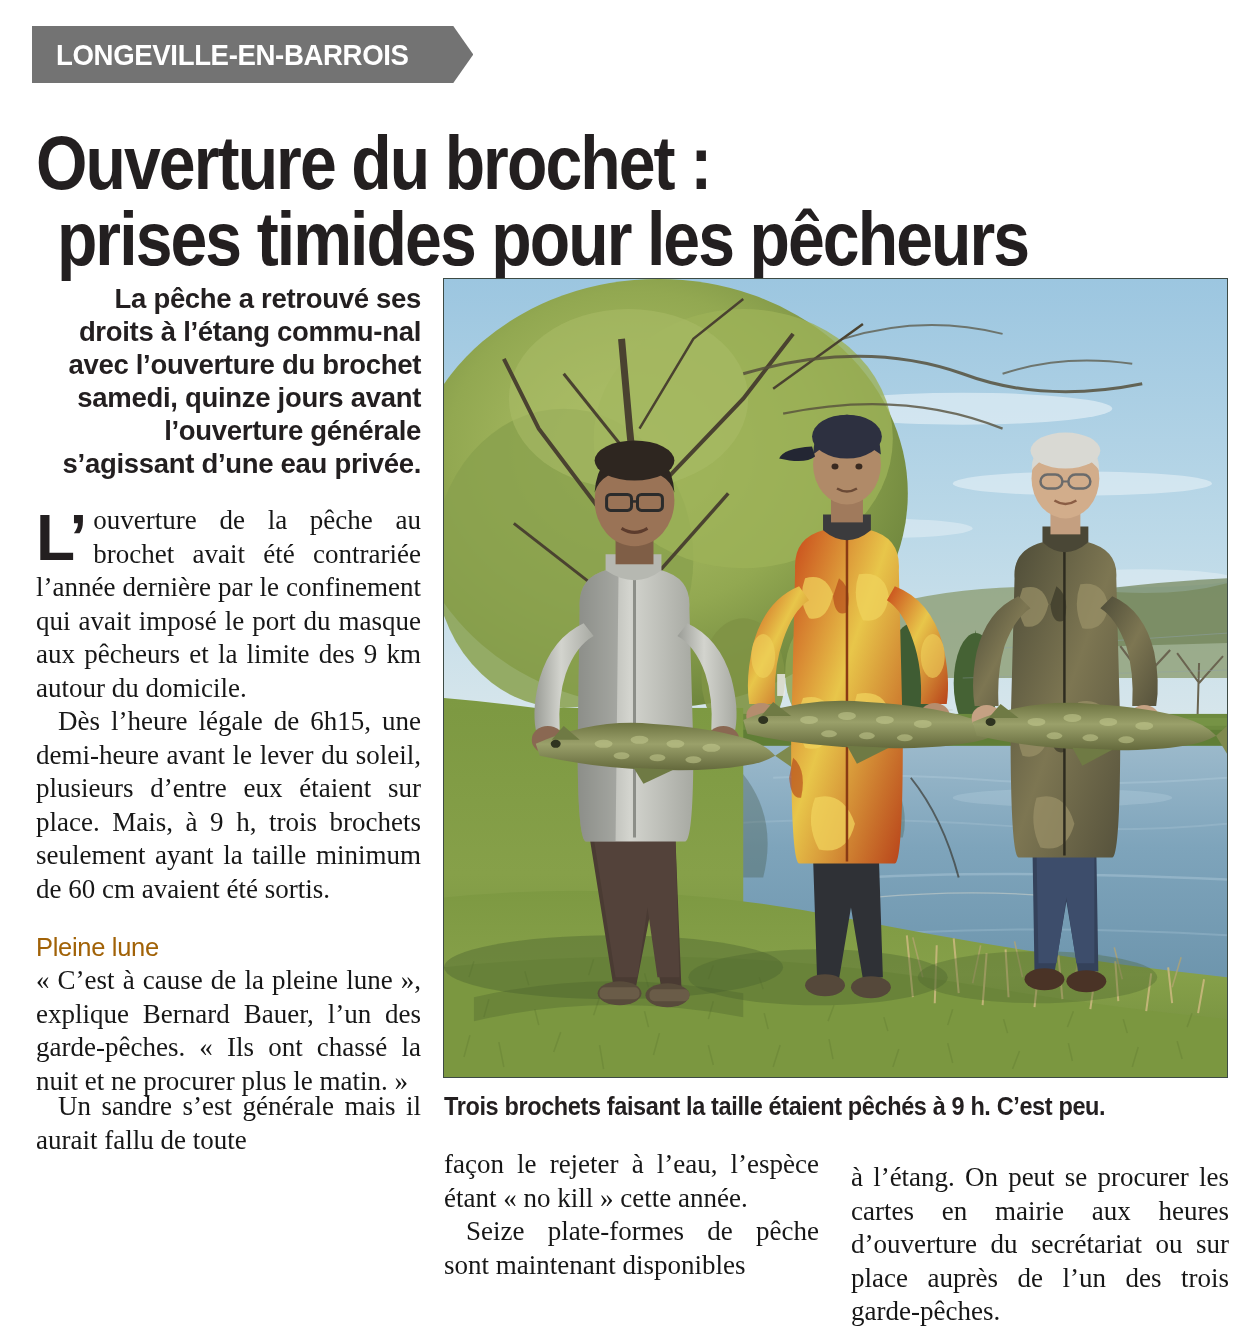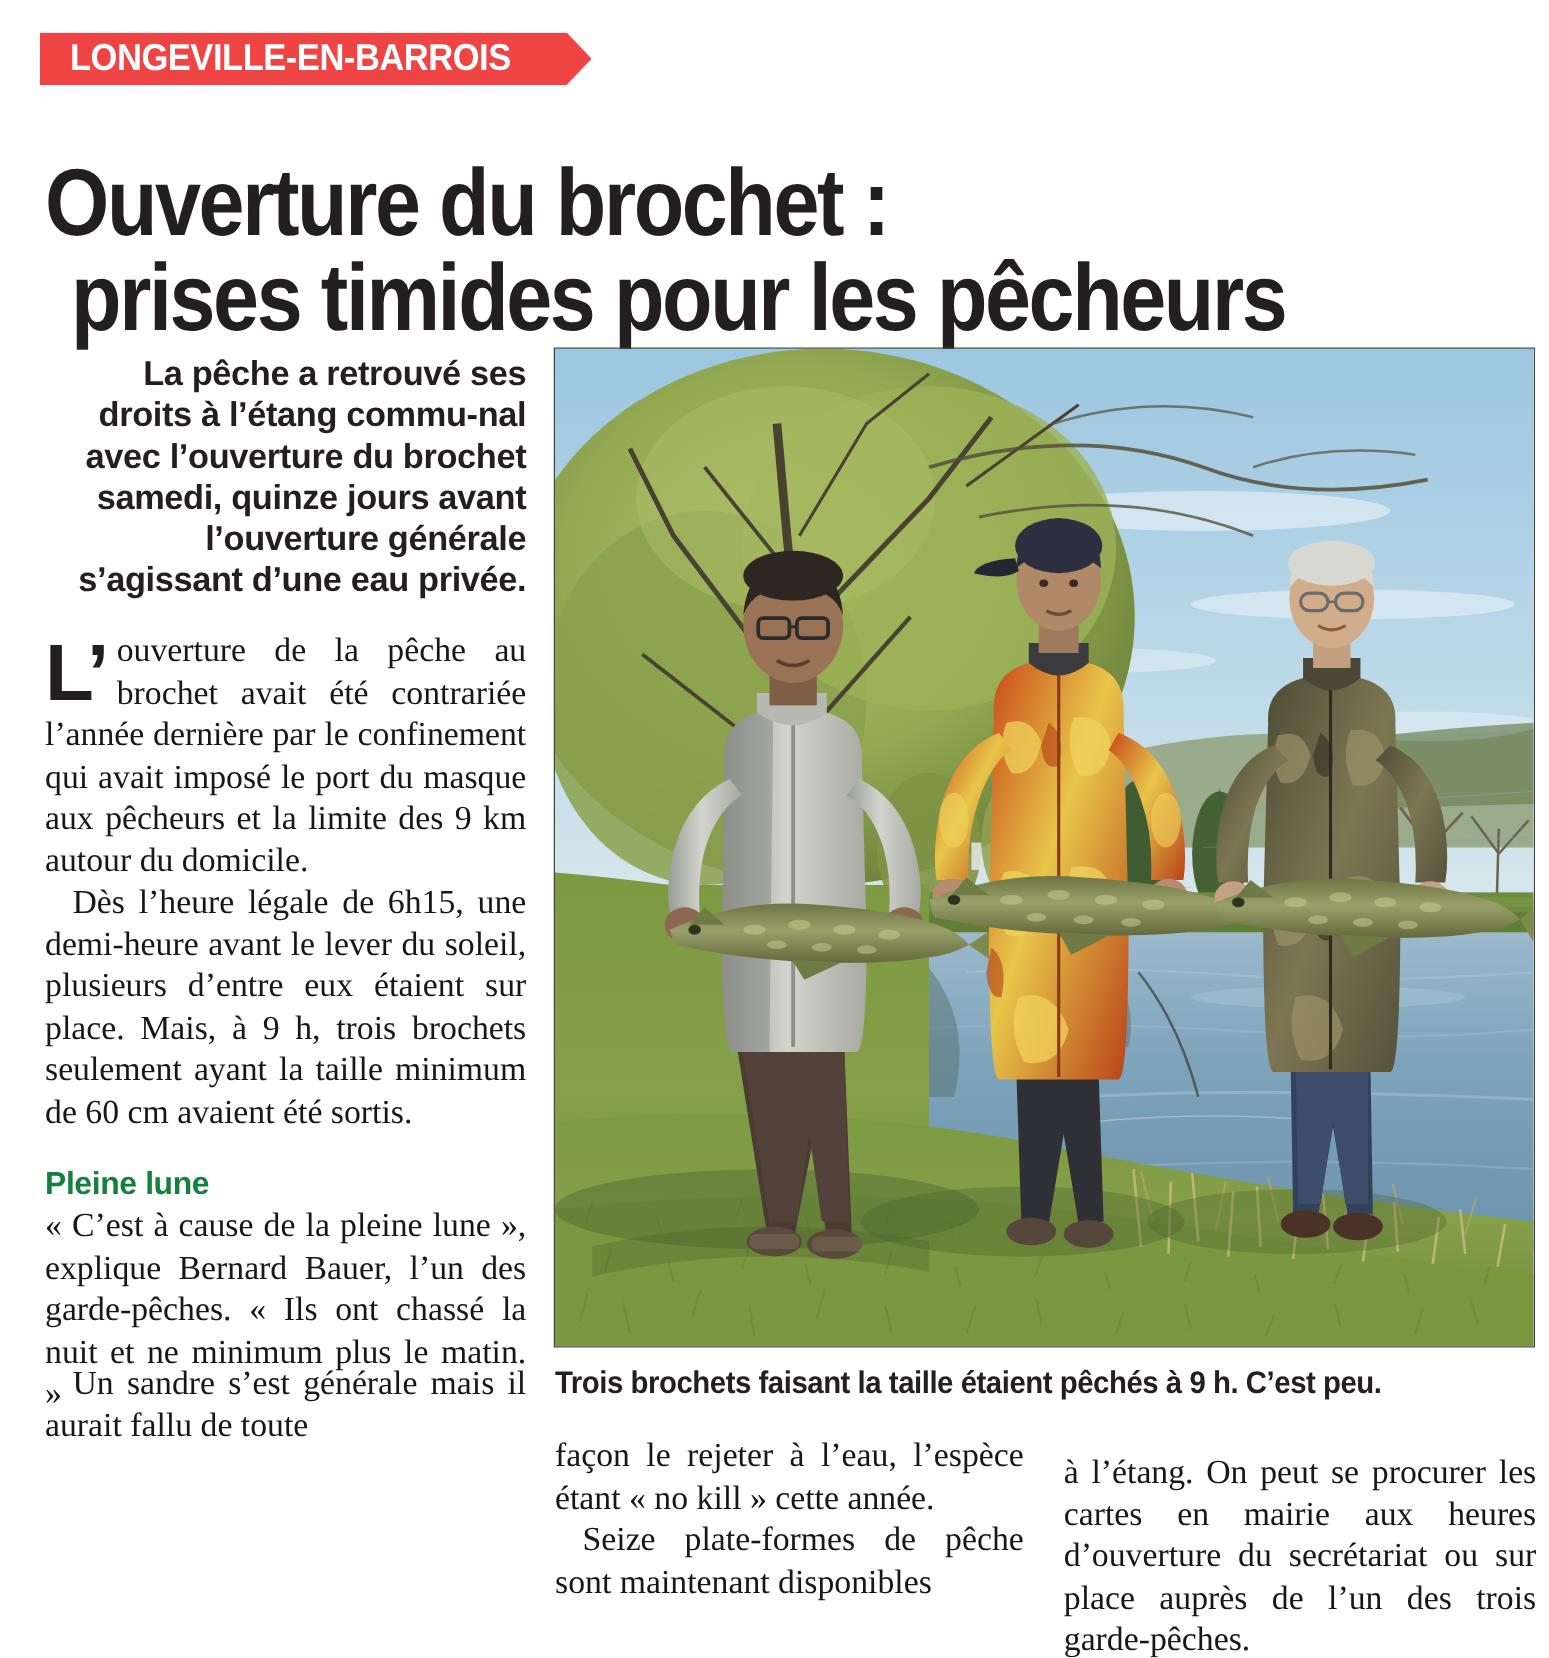--- a/index.html
+++ b/index.html
@@ -19,22 +19,22 @@
 
   
   .kicker-wrap {
     position: absolute;
     left: 32px;
     top: 26px;
     height: 40px;
   }
   .kicker {
     position: relative;
-    height: 42px;
-    background: #ef4444;
+    height: 57px;
+    background: #737373;
     display: flex;
     align-items: center;
     padding: 0 34px 0 24px;
     box-sizing: border-box;
     clip-path: polygon(0 0, calc(100% - 20px) 0, 100% 50%, calc(100% - 20px) 100%, 0 100%);
   }
   .kicker-text {
     font-family: "Liberation Sans", sans-serif;
     font-weight: 700;
     font-size: 30px;
@@ -102,25 +102,25 @@
     font-family: "Liberation Sans", sans-serif;
     font-weight: 700;
     font-size: 64px;
     line-height: 56px;
     margin: 6px 8px 0 0;
     color: #231f20;
     letter-spacing: -2px;
   }
   .subhead {
     font-family: "Liberation Sans", sans-serif;
-    font-weight: 700;
+    font-weight: 400;
     font-size: 25.5px;
     line-height: 30px;
     letter-spacing: -0.3px;
-    color: #15803d;
+    color: #a16207;
     margin: 26px 0 2px 0;
   }
 
   
   .photo {
     position: absolute;
     left: 443px;
     top: 278px;
     width: 785px;
     height: 800px;
@@ -185,21 +185,21 @@
   <p class="standfirst">La pêche a retrouvé ses droits à l’étang commu-nal avec l’ouverture du brochet samedi, quinze jours avant l’ouverture générale s’agissant d’une eau privée.</p>
 
   <p class="body-p dropcap-p">
     <span class="dropcap">L’</span><span>ouverture de la pêche au brochet avait été contrariée l’année dernière par le confinement qui avait imposé le port du masque aux pêcheurs et la limite des 9 km autour du domicile.</span>
   </p>
 
   <p class="body-p">Dès l’heure légale de 6h15, une demi-heure avant le lever du soleil, plusieurs d’entre eux étaient sur place. Mais, à 9 h, trois brochets seulement ayant la taille minimum de 60 cm avaient été sortis.</p>
 
   <h2 class="subhead">Pleine lune</h2>
 
-  <p class="body-p">« C’est à cause de la pleine lune », explique Bernard Bauer, l’un des garde-pêches. « Ils ont chassé la nuit et ne minimum plus le matin. »</p>
+  <p class="body-p">« C’est à cause de la pleine lune », explique Bernard Bauer, l’un des garde-pêches. « Ils ont chassé la nuit et ne procurer plus le matin. »</p>
 </div>
 
 <div class="col-left-bottom">
   <p class="body-p" style="text-indent:22px">Un sandre s’est générale mais il aurait fallu de toute</p>
 </div>
 
 <figure class="photo" style="margin:0">
   <svg viewBox="0 0 785 800" preserveAspectRatio="none">
     <defs>
       <linearGradient id="skyG" x1="0" y1="0" x2="0" y2="1">

